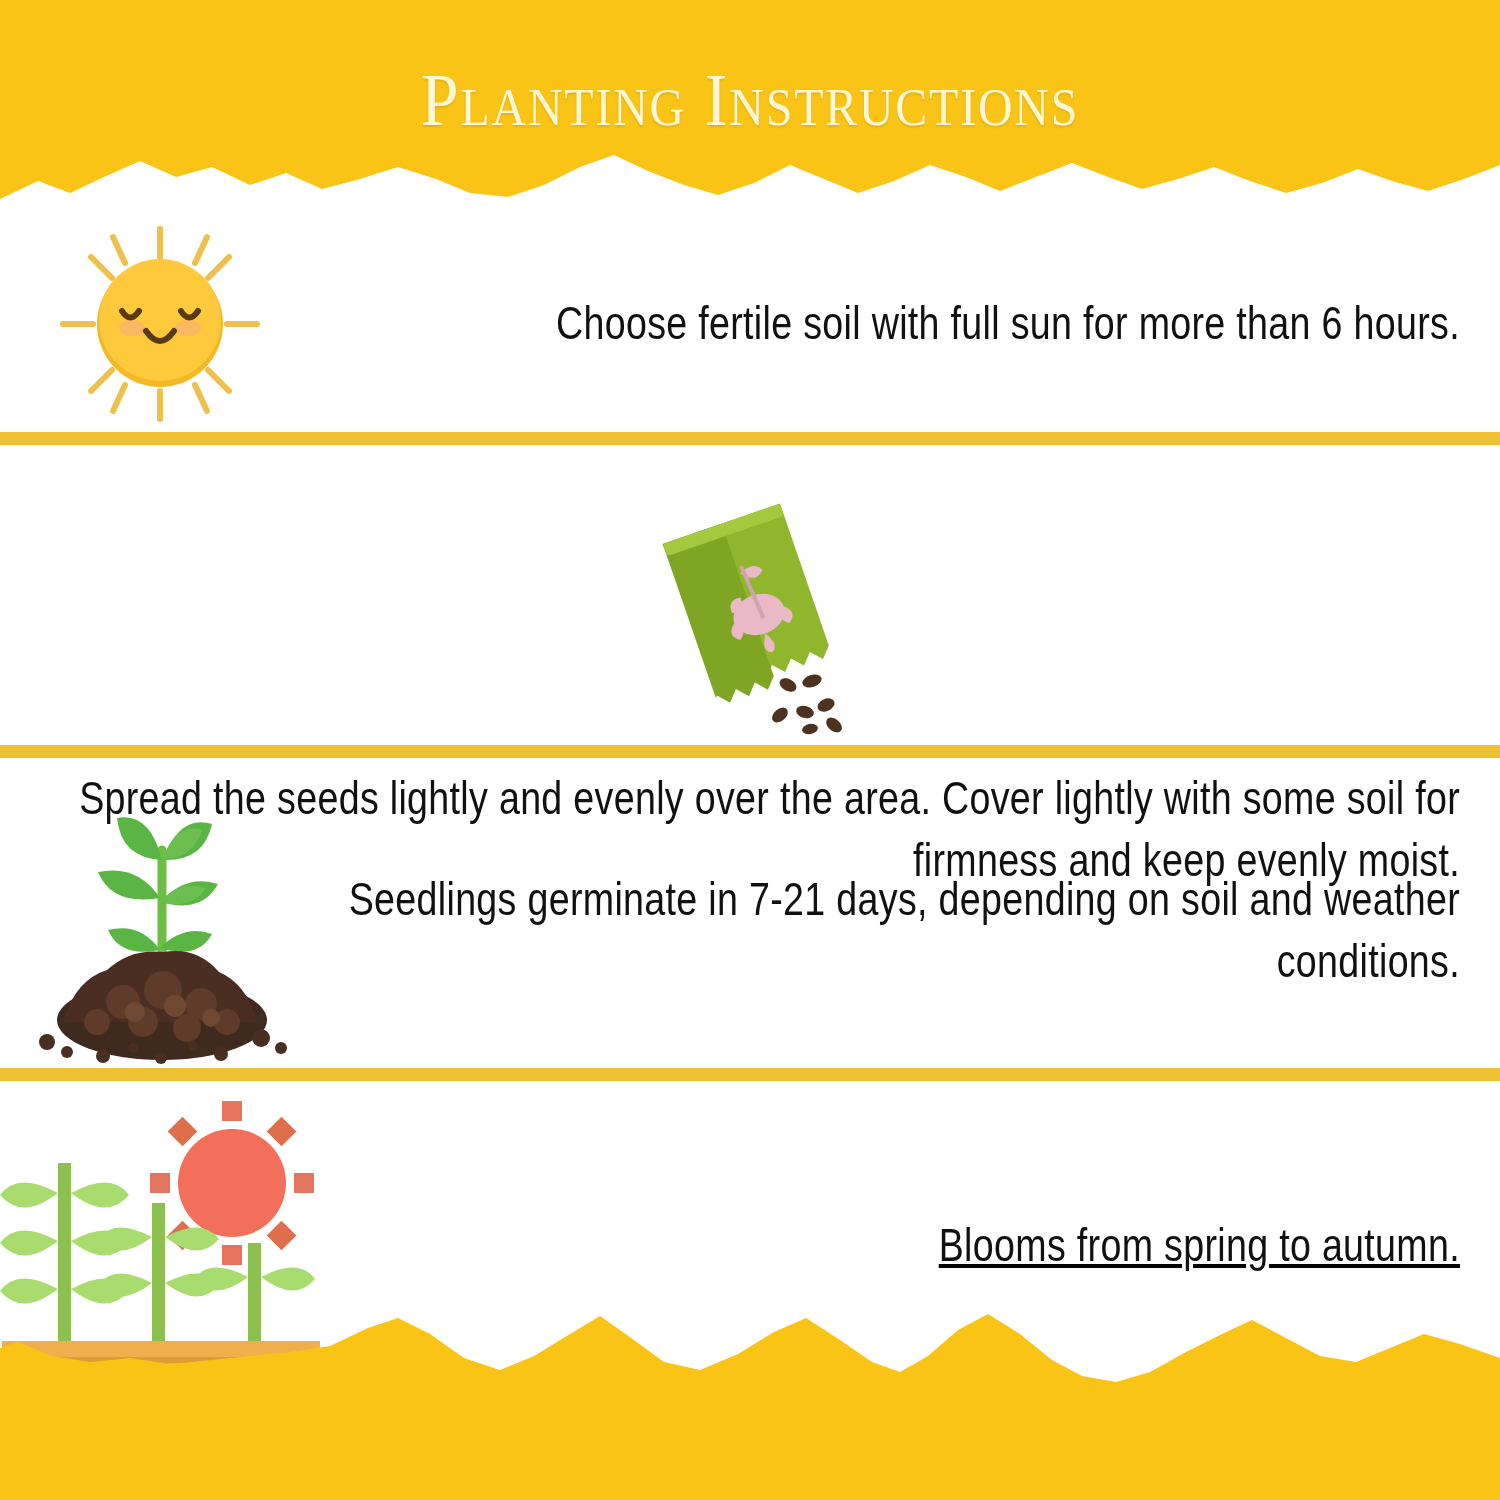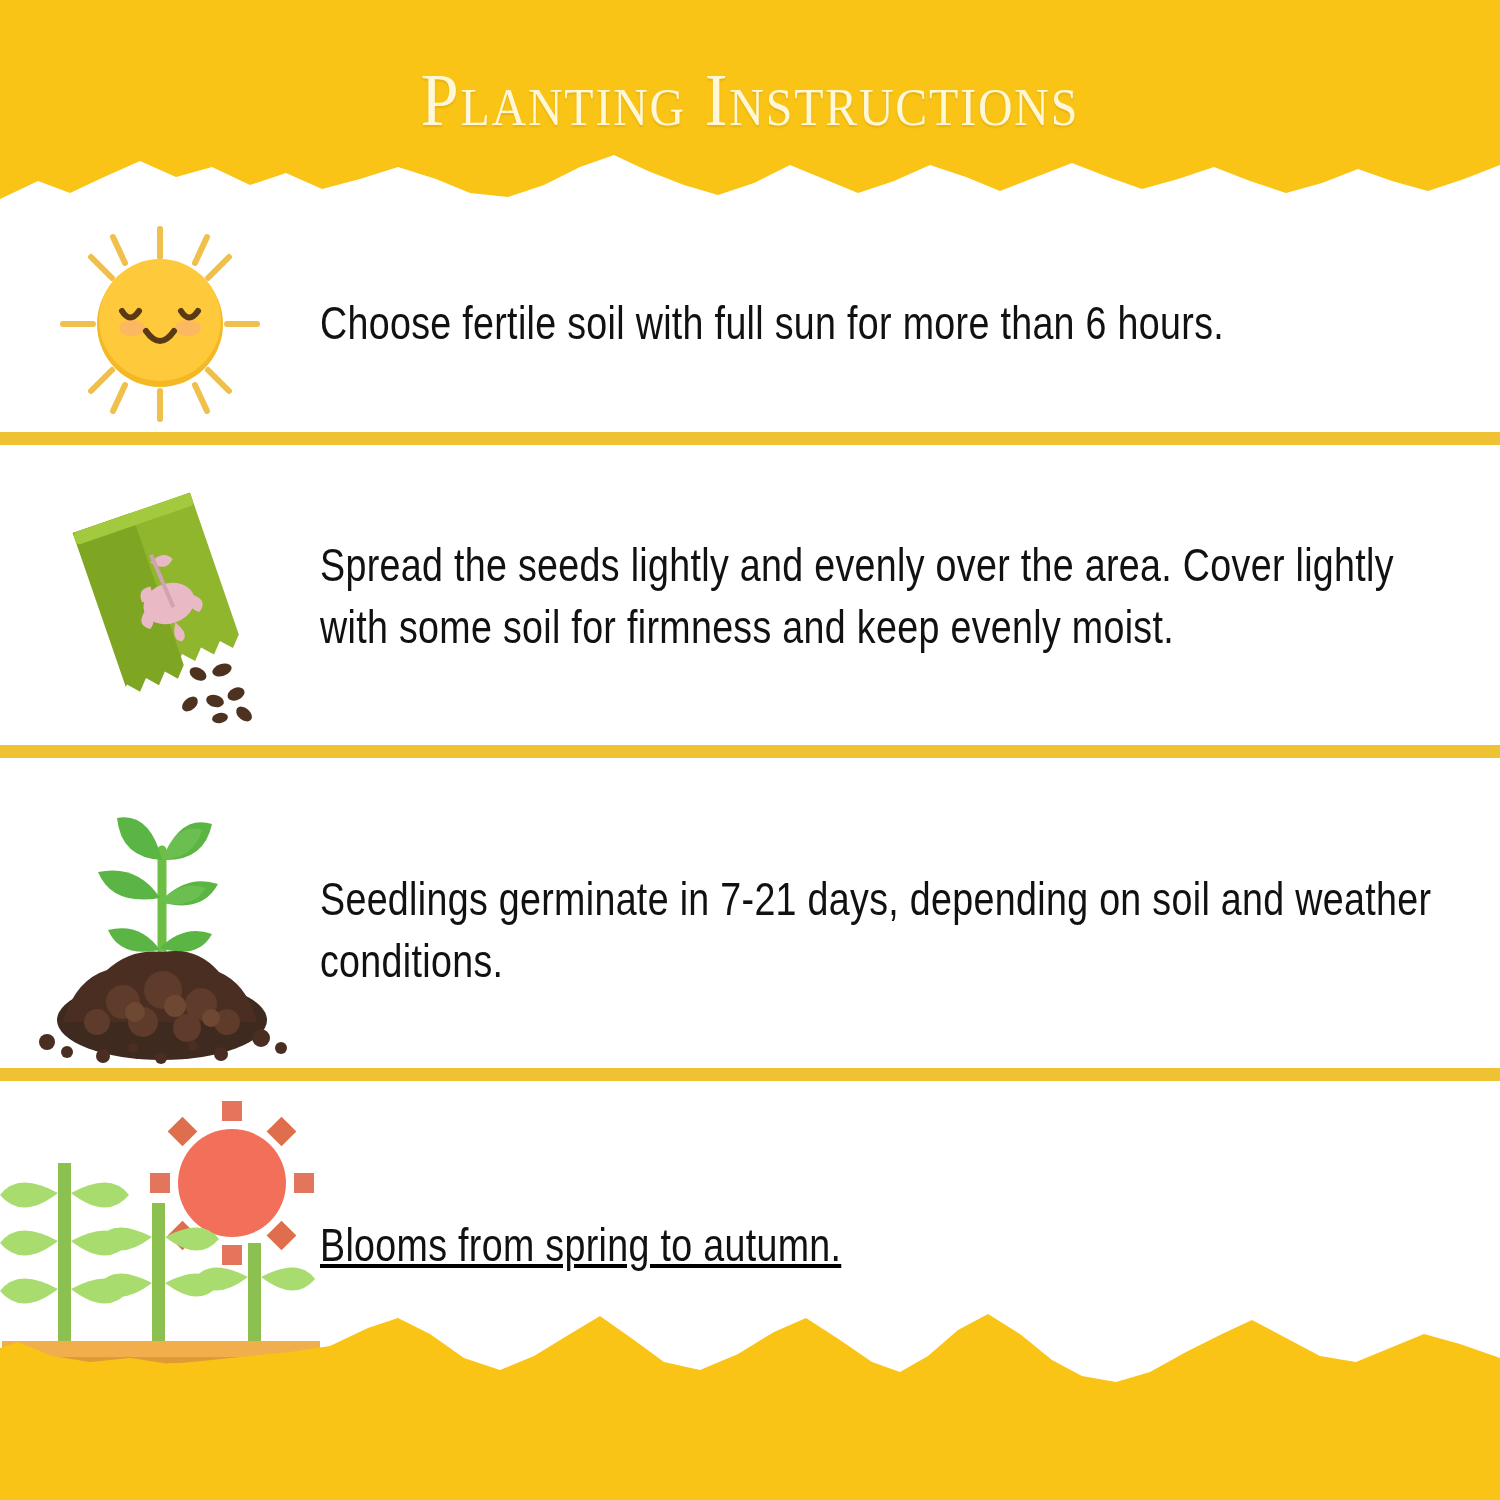--- a/index.html
+++ b/index.html
@@ -42,21 +42,21 @@
 
   
   #footer-band{
     position:absolute;left:0;bottom:0;width:1500px;height:200px;
   }
   #footer-wave{position:absolute;left:0;top:0;width:1500px;height:200px;}
 
   
   .row{
     position:absolute;left:0;width:1500px;
-    display:flex;align-items:center;
+    display:flex;align-items:center;text-align:right;
   }
   .icon-col{
     width:320px;flex:0 0 320px;
     display:flex;align-items:center;justify-content:center;
     position:relative;
   }
   .text-col{
     flex:1 1 auto;padding-right:40px;
   }
   .step-text{
@@ -65,21 +65,21 @@
     line-height:1.32;
     color:#111111;
     transform:scaleX(0.80);
     transform-origin:left center;
     width:125%;
     letter-spacing:0.4px;
     font-weight:400;
   }
 
   #row1{top:215px;height:217px;}
-  #row2{top:447px;height:298px;}
+  #row2{top:447px;height:298px;flex-direction:column;}
   #row3{top:776px;height:308px;}
   #row4{top:1085px;height:320px;text-decoration:underline;}
 
   
   .divider{
     position:absolute;left:0;width:1500px;height:13px;
     background:#EFC233;
   }
   #div1{top:432px;}
   #div2{top:745px;}

